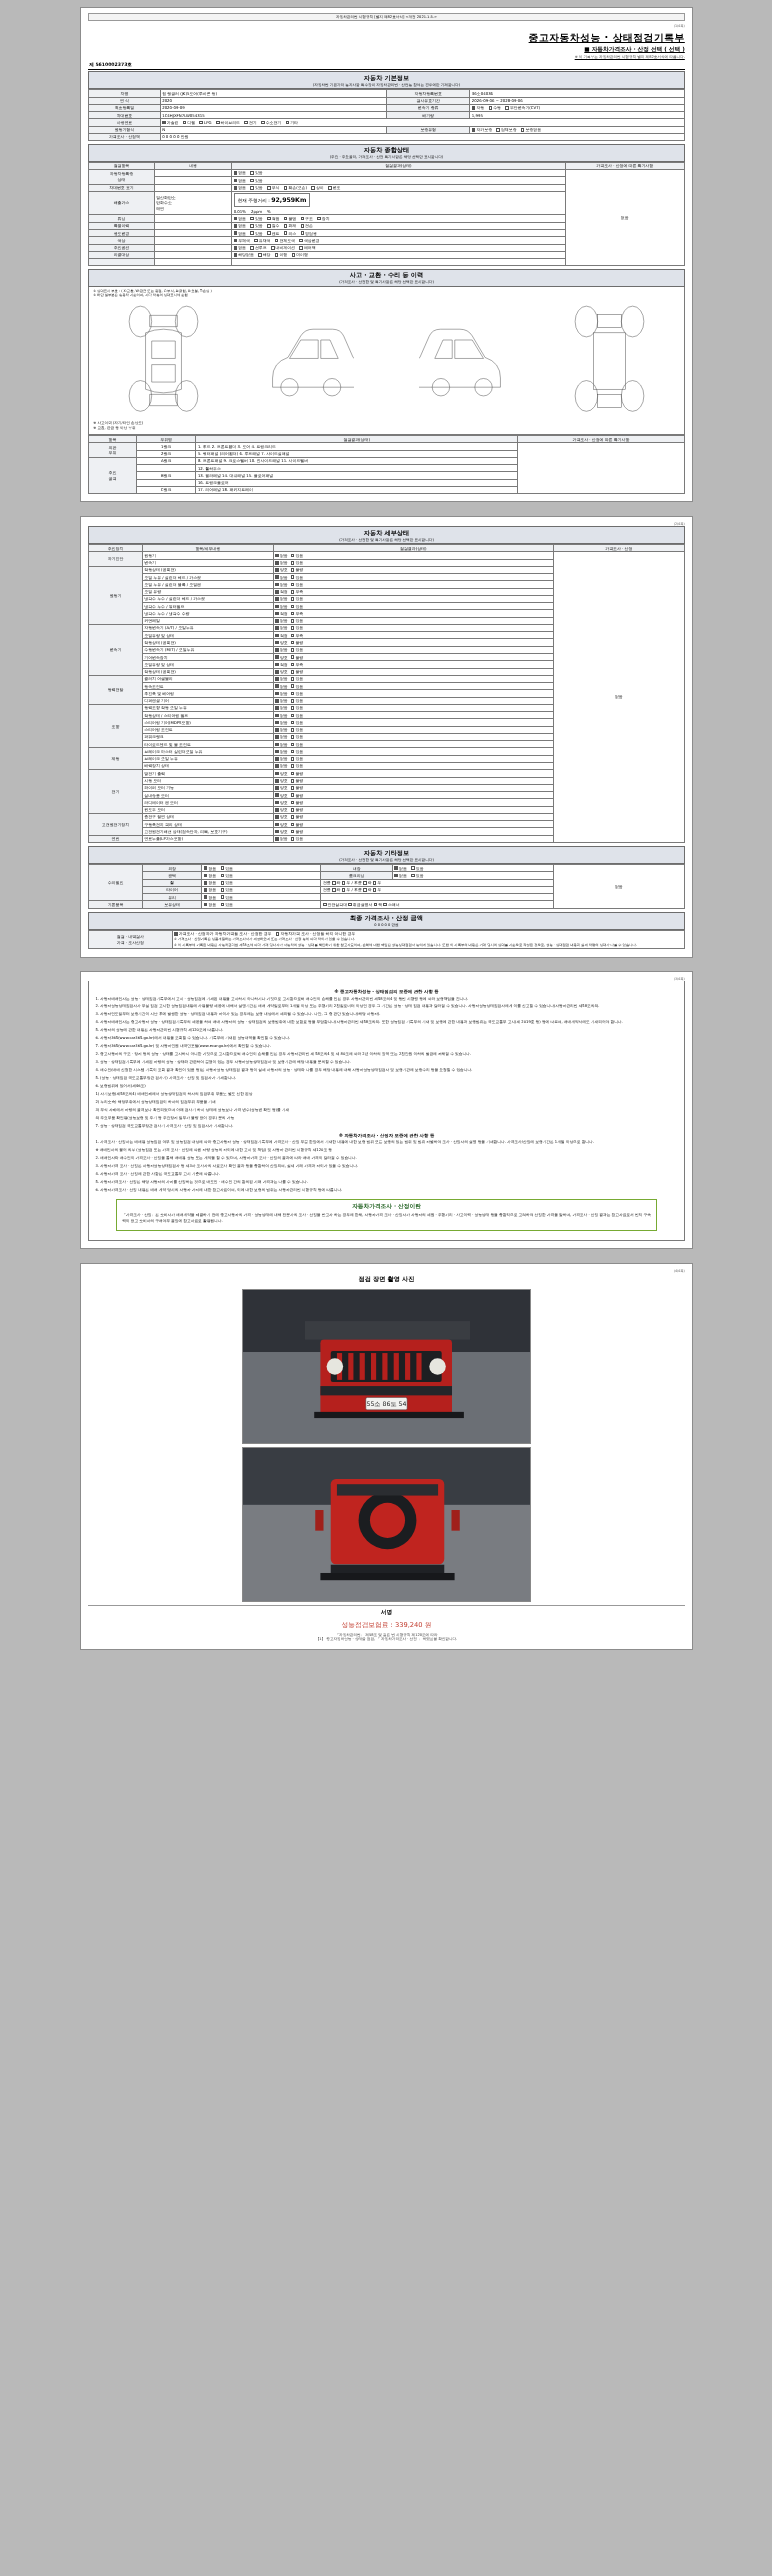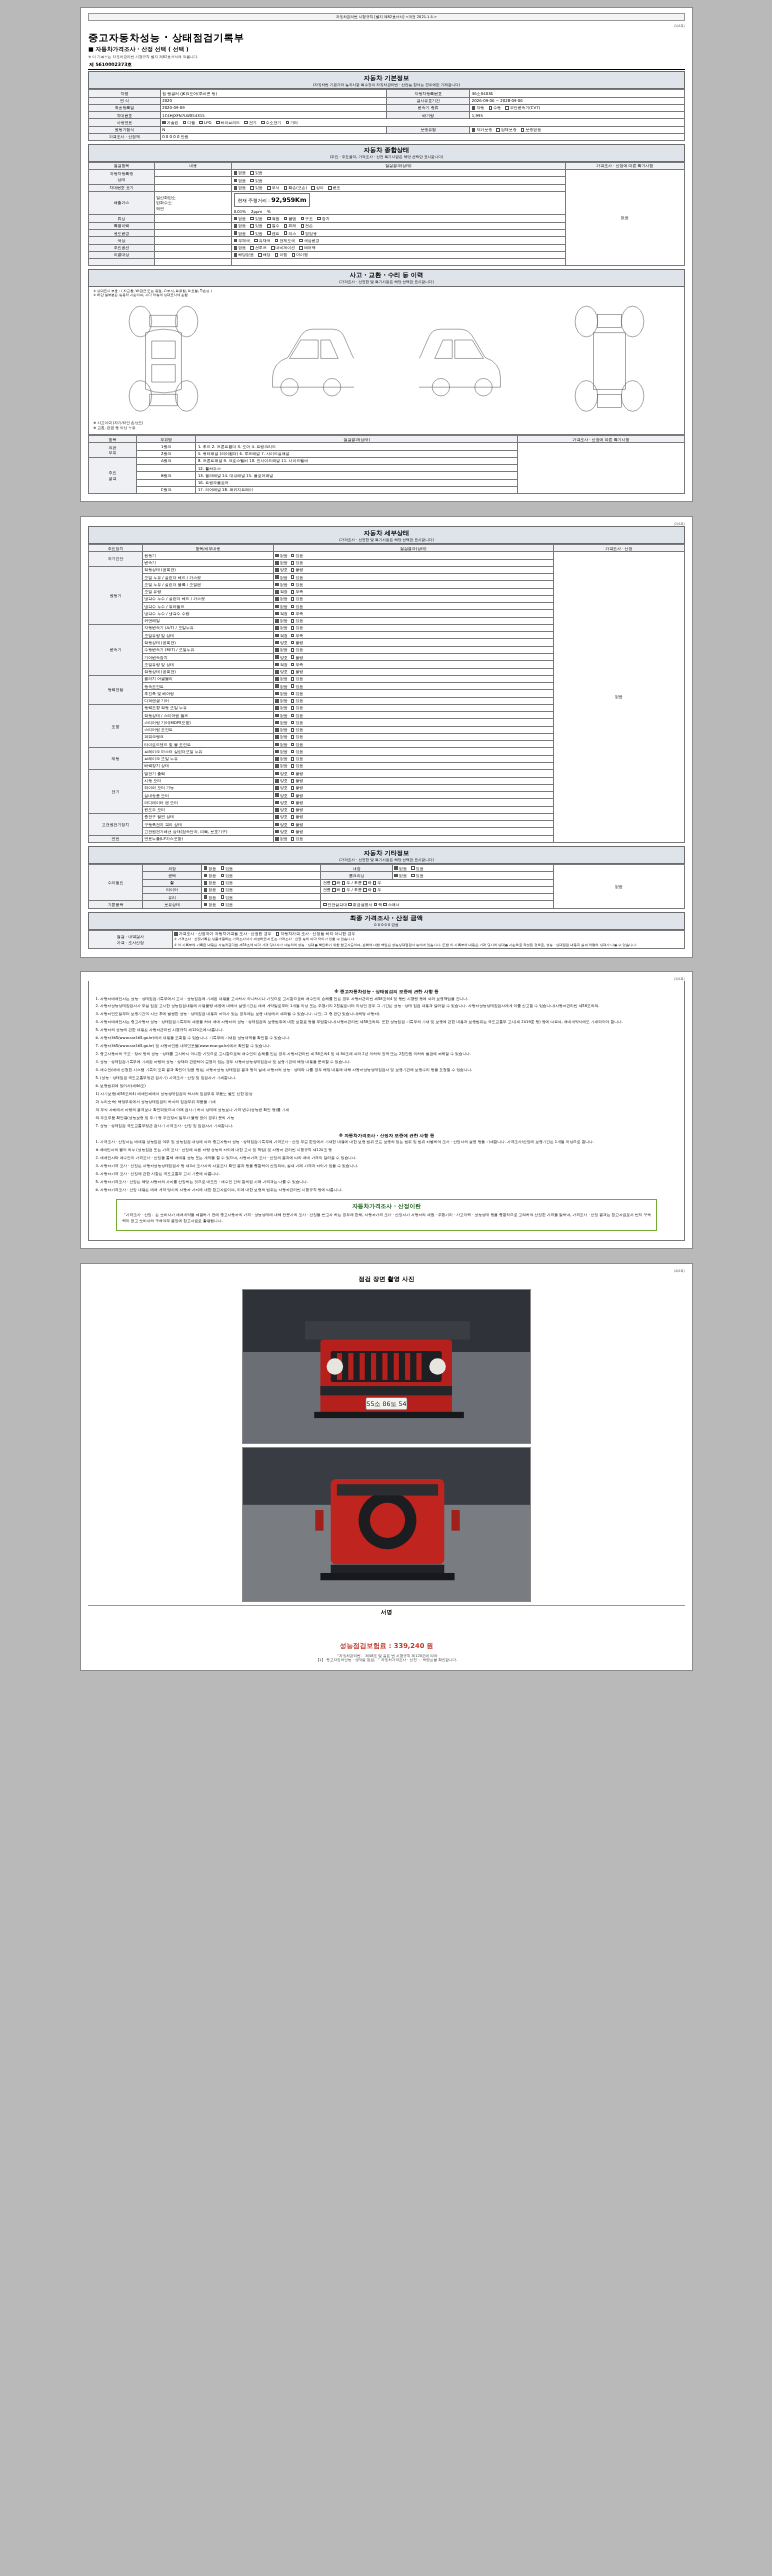--- a/index.html
+++ b/index.html
@@ -14,21 +14,21 @@
     width:613px; margin:0 auto 13.4px auto; background:#fff;
     border:0.5px solid #8c8c8c; padding:5.2px 7.2px 7.2px 7.2px;
   }
   .page.first { margin-top:7.2px; }
   .tiny { font-size:3.9px; line-height:1.25; }
   .xtiny { font-size:3.3px; line-height:1.2; }
   .topnote {
     border:0.5px solid #999; background:#f4f4f4; padding:1px 2.1px;
     font-size:3.6px; text-align:center; margin-bottom:3.1px;
   }
-  .doc-title-wrap { text-align:left; margin:3.1px 0 2.1px 0; }
+  .doc-title-wrap { text-align:right; margin:3.1px 0 2.1px 0;text-decoration:underline; }
   .doc-title { font-size:9.8px; font-weight:bold; letter-spacing:0.5px; }
   .doc-sub { font-size:5.7px; font-weight:bold; margin-top:1.5px; }
   .doc-sub-note { font-size:3.6px; color:#333; margin-top:1px; }
   .doc-num { font-size:4.6px; font-weight:bold; margin:2.6px 0 2.1px 1px; }
   .hr-thick { border-top:1px solid #000; margin:1.5px 0; }
 
   .sec-band {
     background:#dfe3ea; border:0.5px solid #6d6d6d; text-align:center;
     font-weight:bold; font-size:6.2px; padding:1.5px 0; position:relative;
   }
@@ -57,21 +57,21 @@
     border:0.5px solid #6d6d6d; background:#dfe3ea; padding:1.5px 0; }
   .notice-body { border:0.5px solid #7a7a7a; border-top:none; padding:4.1px 6.2px; }
   .notice-body p { margin:0 0 2.6px 0; font-size:3.7px; line-height:1.45; text-align:justify; }
   .notice-h { font-weight:bold; font-size:4.4px; margin:4.1px 0 2.1px 0; text-align:center; }
   .guarantee-box { border:1px solid #7a3; margin:5.2px 20.6px; padding:3.1px 5.2px; }
   .guarantee-title { text-align:center; font-weight:bold; font-size:5.7px; color:#1a5c1a; }
 
   .photo-title { text-align:center; font-weight:bold; font-size:6.2px; padding:2.1px 0; }
   .photo { width:289px; height:155px; margin:3.1px auto; border:0.5px solid #888; position:relative; overflow:hidden; }
   .sign-band { text-align:center; font-weight:bold; font-size:5.7px; border-top:0.5px solid #999; padding:3.1px 0 1px 0; }
-  .fee { text-align:center; color:#c0392b; font-weight:bold; font-size:6.7px; padding:3.1px 0;margin-top:21px; }
+  .fee { text-align:center; color:#c0392b; font-weight:normal; font-size:6.7px; padding:3.1px 0; }
   .footline { text-align:center; font-size:3.6px; color:#333; }
   .page-foot { text-align:right; font-size:3.3px; color:#666; }
 </style>
 </head>
 <body>
 
 <div class="page first">
 
   <div class="topnote">자동차관리법 시행규칙 [별지 제82호서식] &lt;개정 2021.1.5.&gt;</div>
   <div class="page-foot">(1/4쪽)</div>

